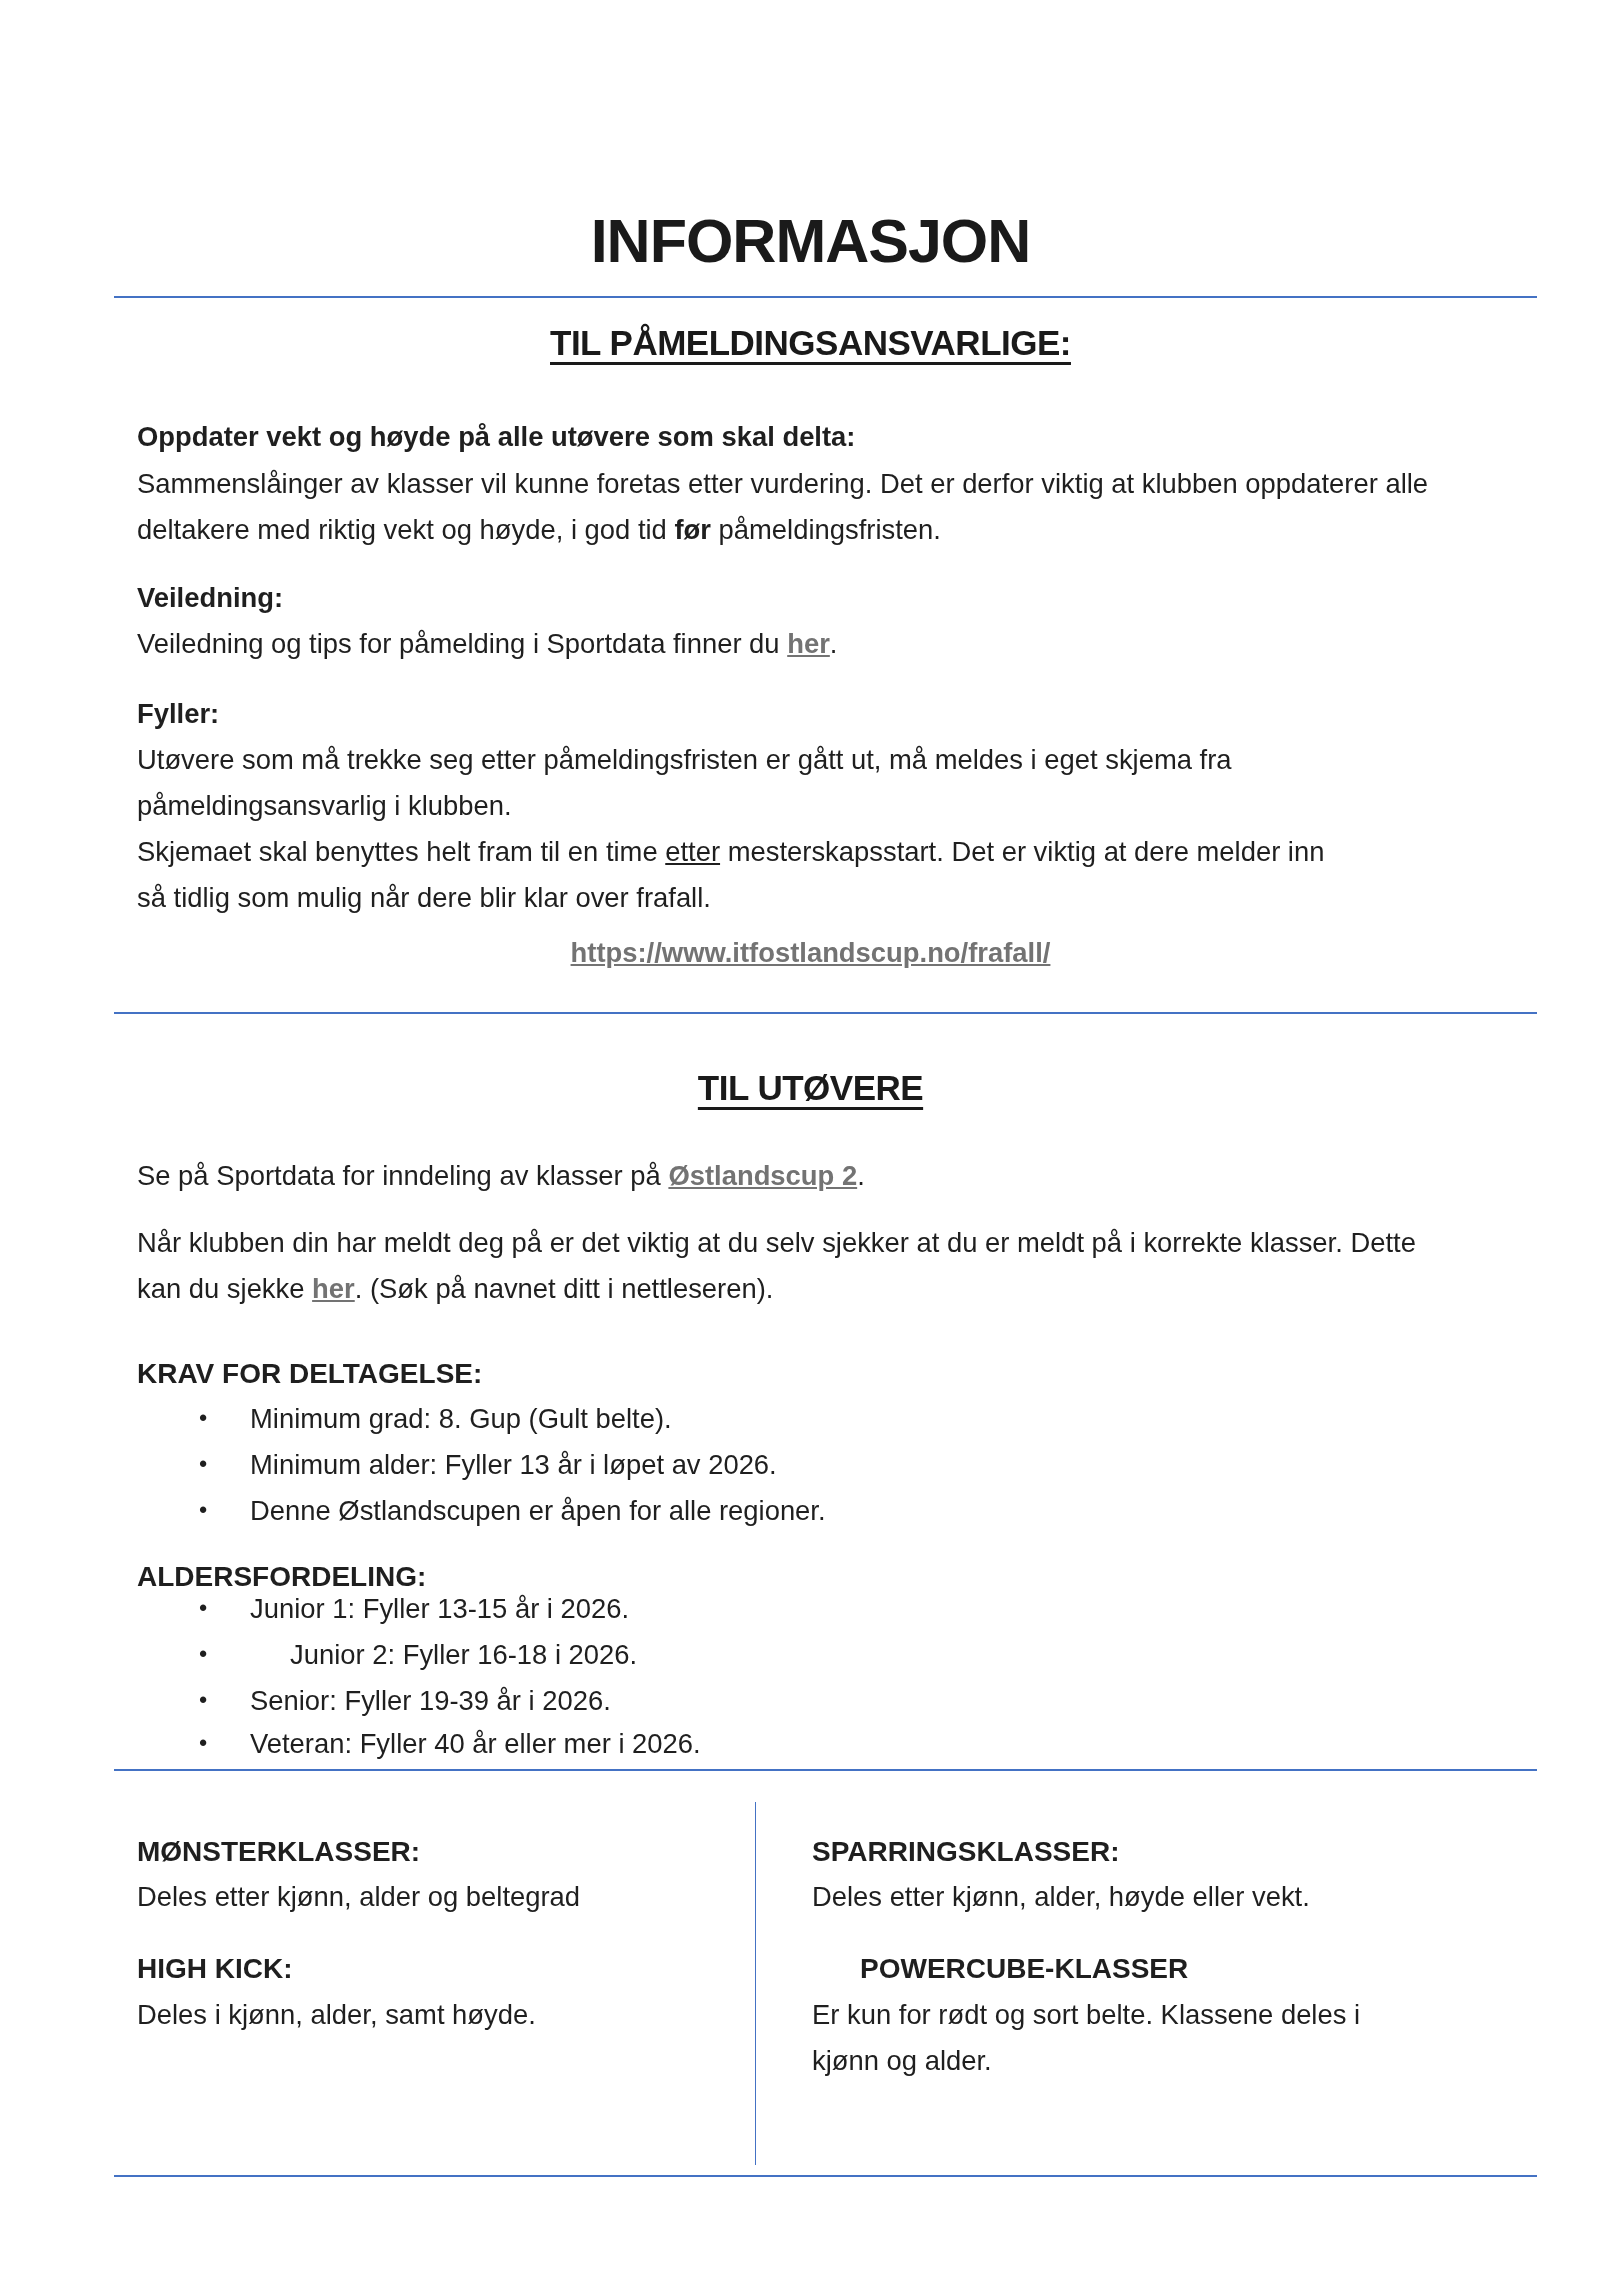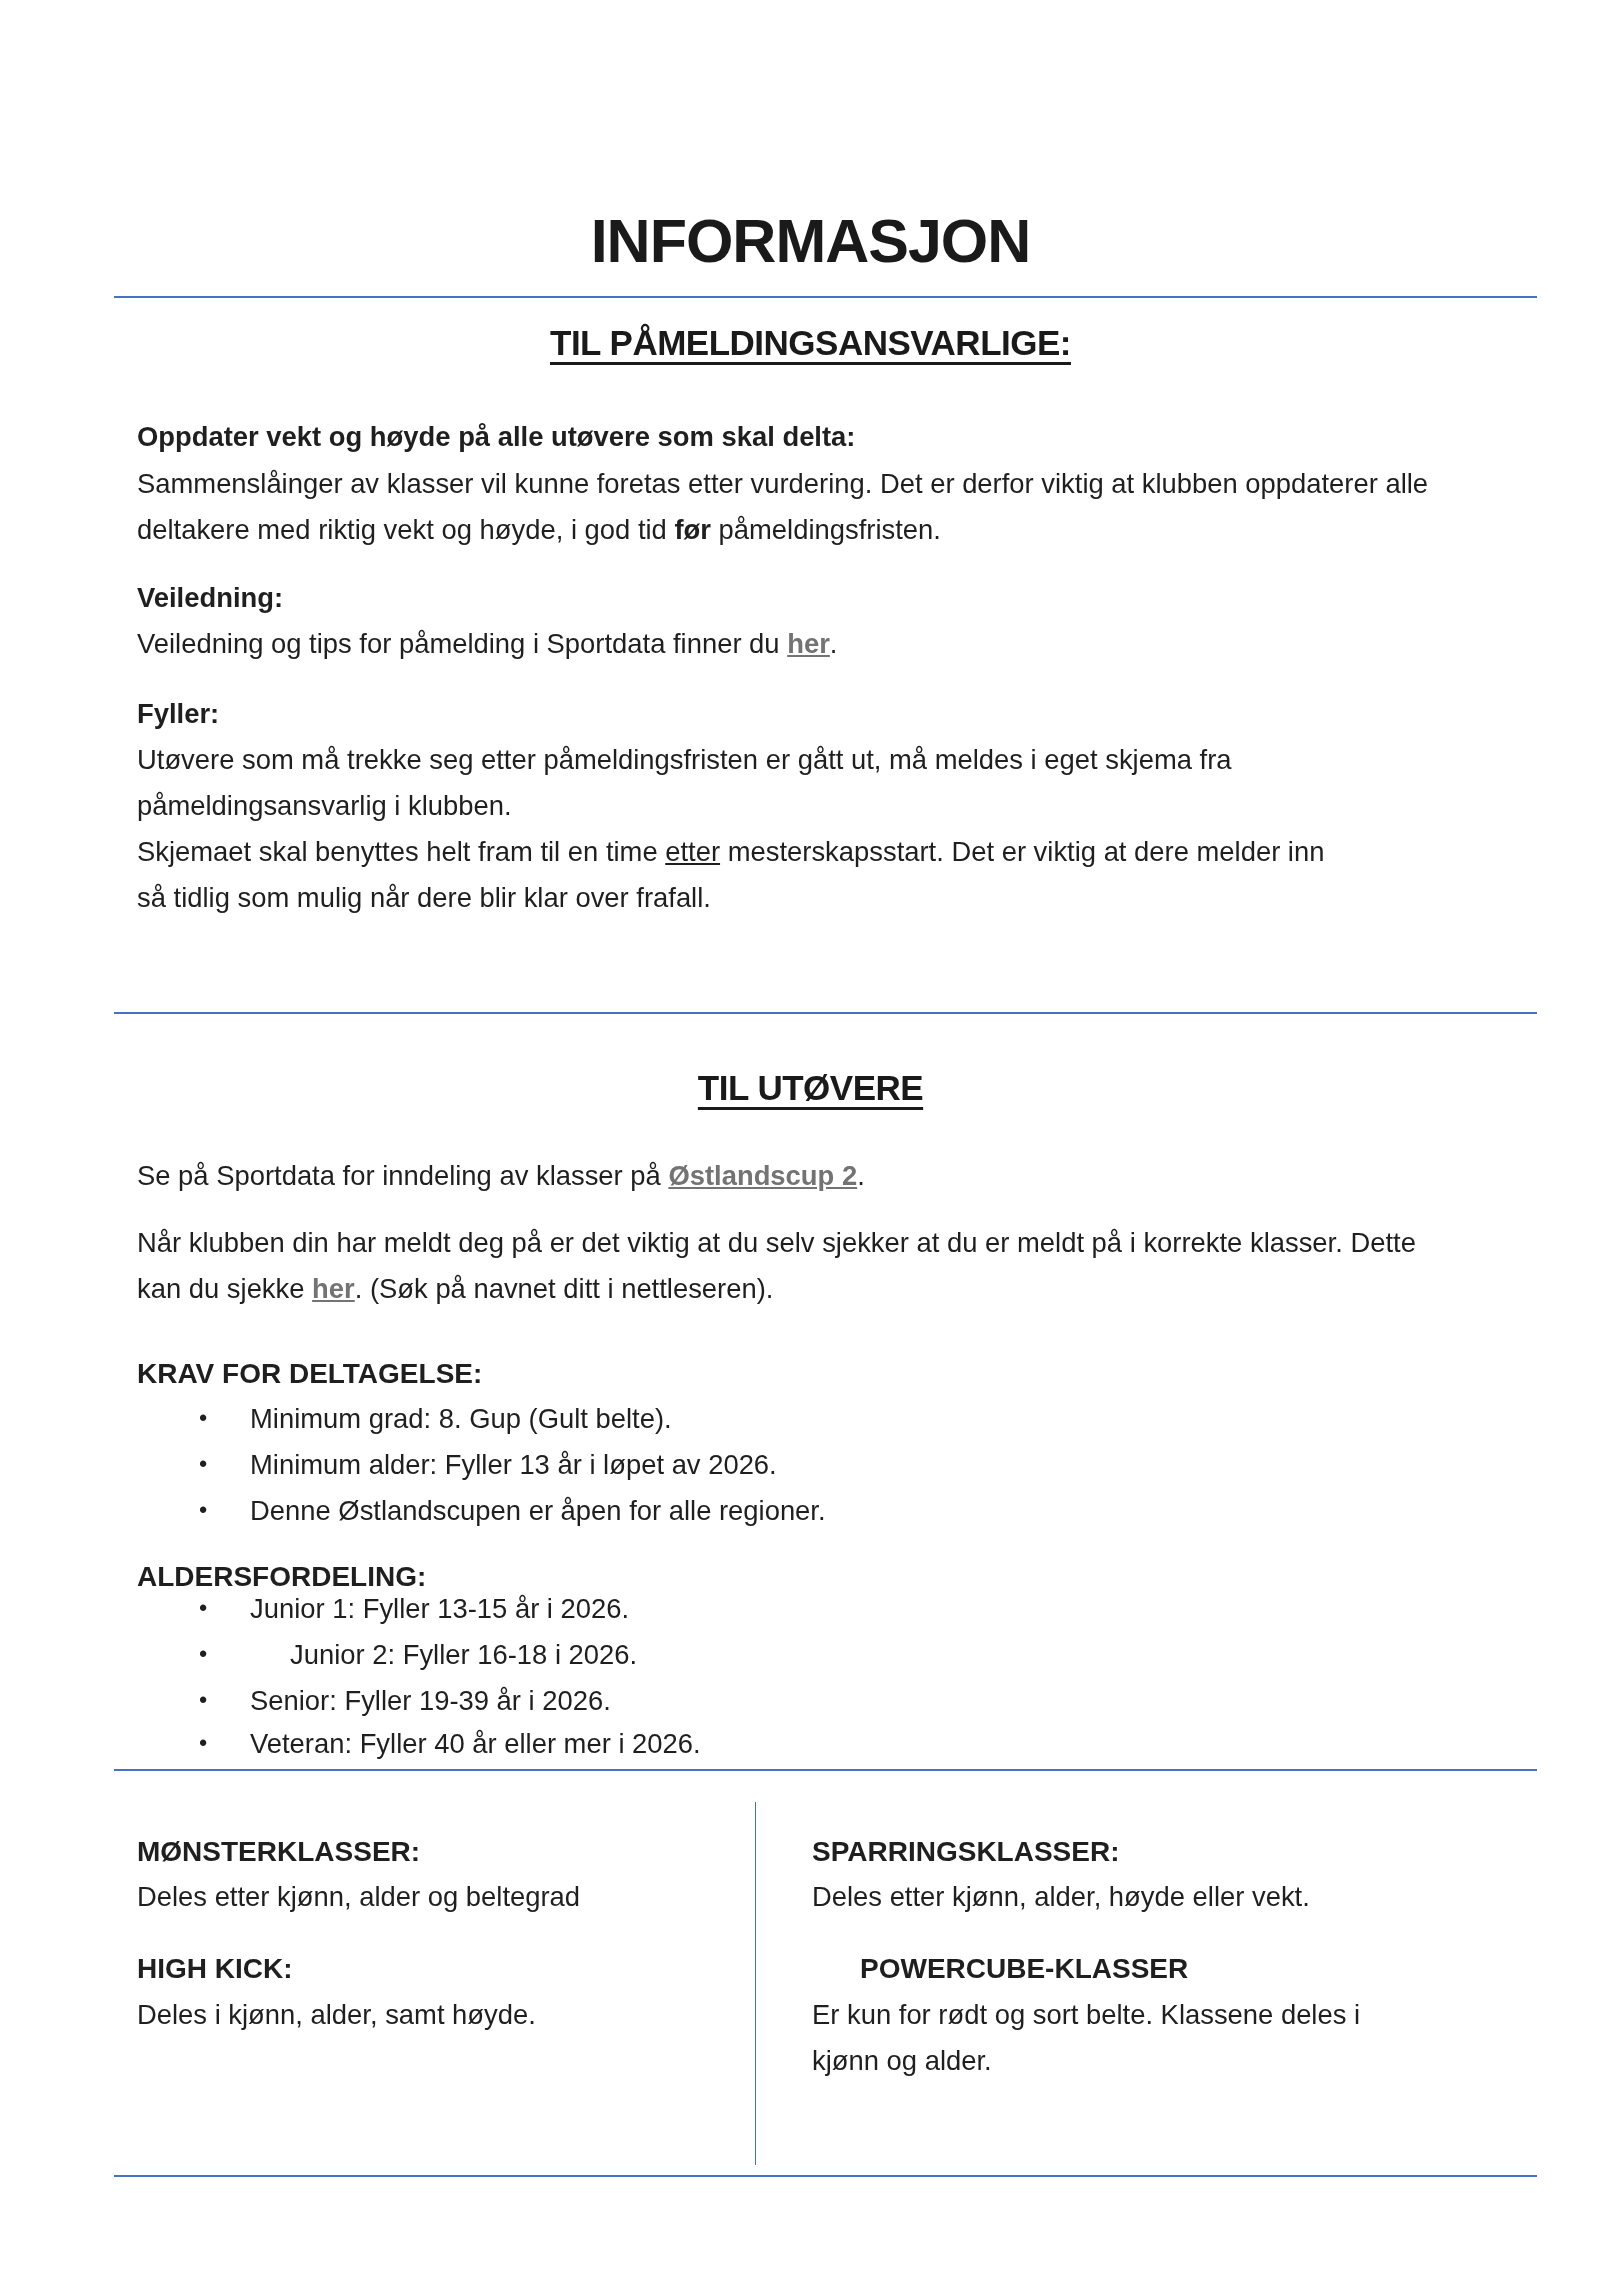--- a/index.html
+++ b/index.html
@@ -56,20 +56,21 @@
 
   <div class="abs t b" style="left:137px;top:582px;">Veiledning:</div>
   <div class="abs t" style="left:137px;top:628px;"><span>Veiledning og tips for påmelding i Sportdata finner du </span><a class="link">her</a><span>.</span></div>
 
   <div class="abs t b" style="left:137px;top:698px;">Fyller:</div>
   <div class="abs t" style="left:137px;top:744px;">Utøvere som må trekke seg etter påmeldingsfristen er gått ut, må meldes i eget skjema fra</div>
   <div class="abs t" style="left:137px;top:790px;">påmeldingsansvarlig i klubben.</div>
   <div class="abs t" style="left:137px;top:836px;"><span>Skjemaet skal benyttes helt fram til en time </span><span class="u">etter</span><span> mesterskapsstart. Det er viktig at dere melder inn</span></div>
   <div class="abs t" style="left:137px;top:882px;">så tidlig som mulig når dere blir klar over frafall.</div>
 
+  <div class="abs center t" style="top:937px;"><a class="link">https://www.itfostlandscup.no/frafall/</a></div>
 
   <div class="rule" style="top:1012px;"></div>
 
   <div class="abs center h2" style="top:1068px;">TIL UTØVERE</div>
 
   <div class="abs t" style="left:137px;top:1160px;"><span>Se på Sportdata for inndeling av klasser på </span><a class="link">Østlandscup 2</a><span>.</span></div>
 
   <div class="abs t" style="left:137px;top:1227px;">Når klubben din har meldt deg på er det viktig at du selv sjekker at du er meldt på i korrekte klasser. Dette</div>
   <div class="abs t" style="left:137px;top:1273px;"><span>kan du sjekke </span><a class="link">her</a><span>. (Søk på navnet ditt i nettleseren).</span></div>
 

